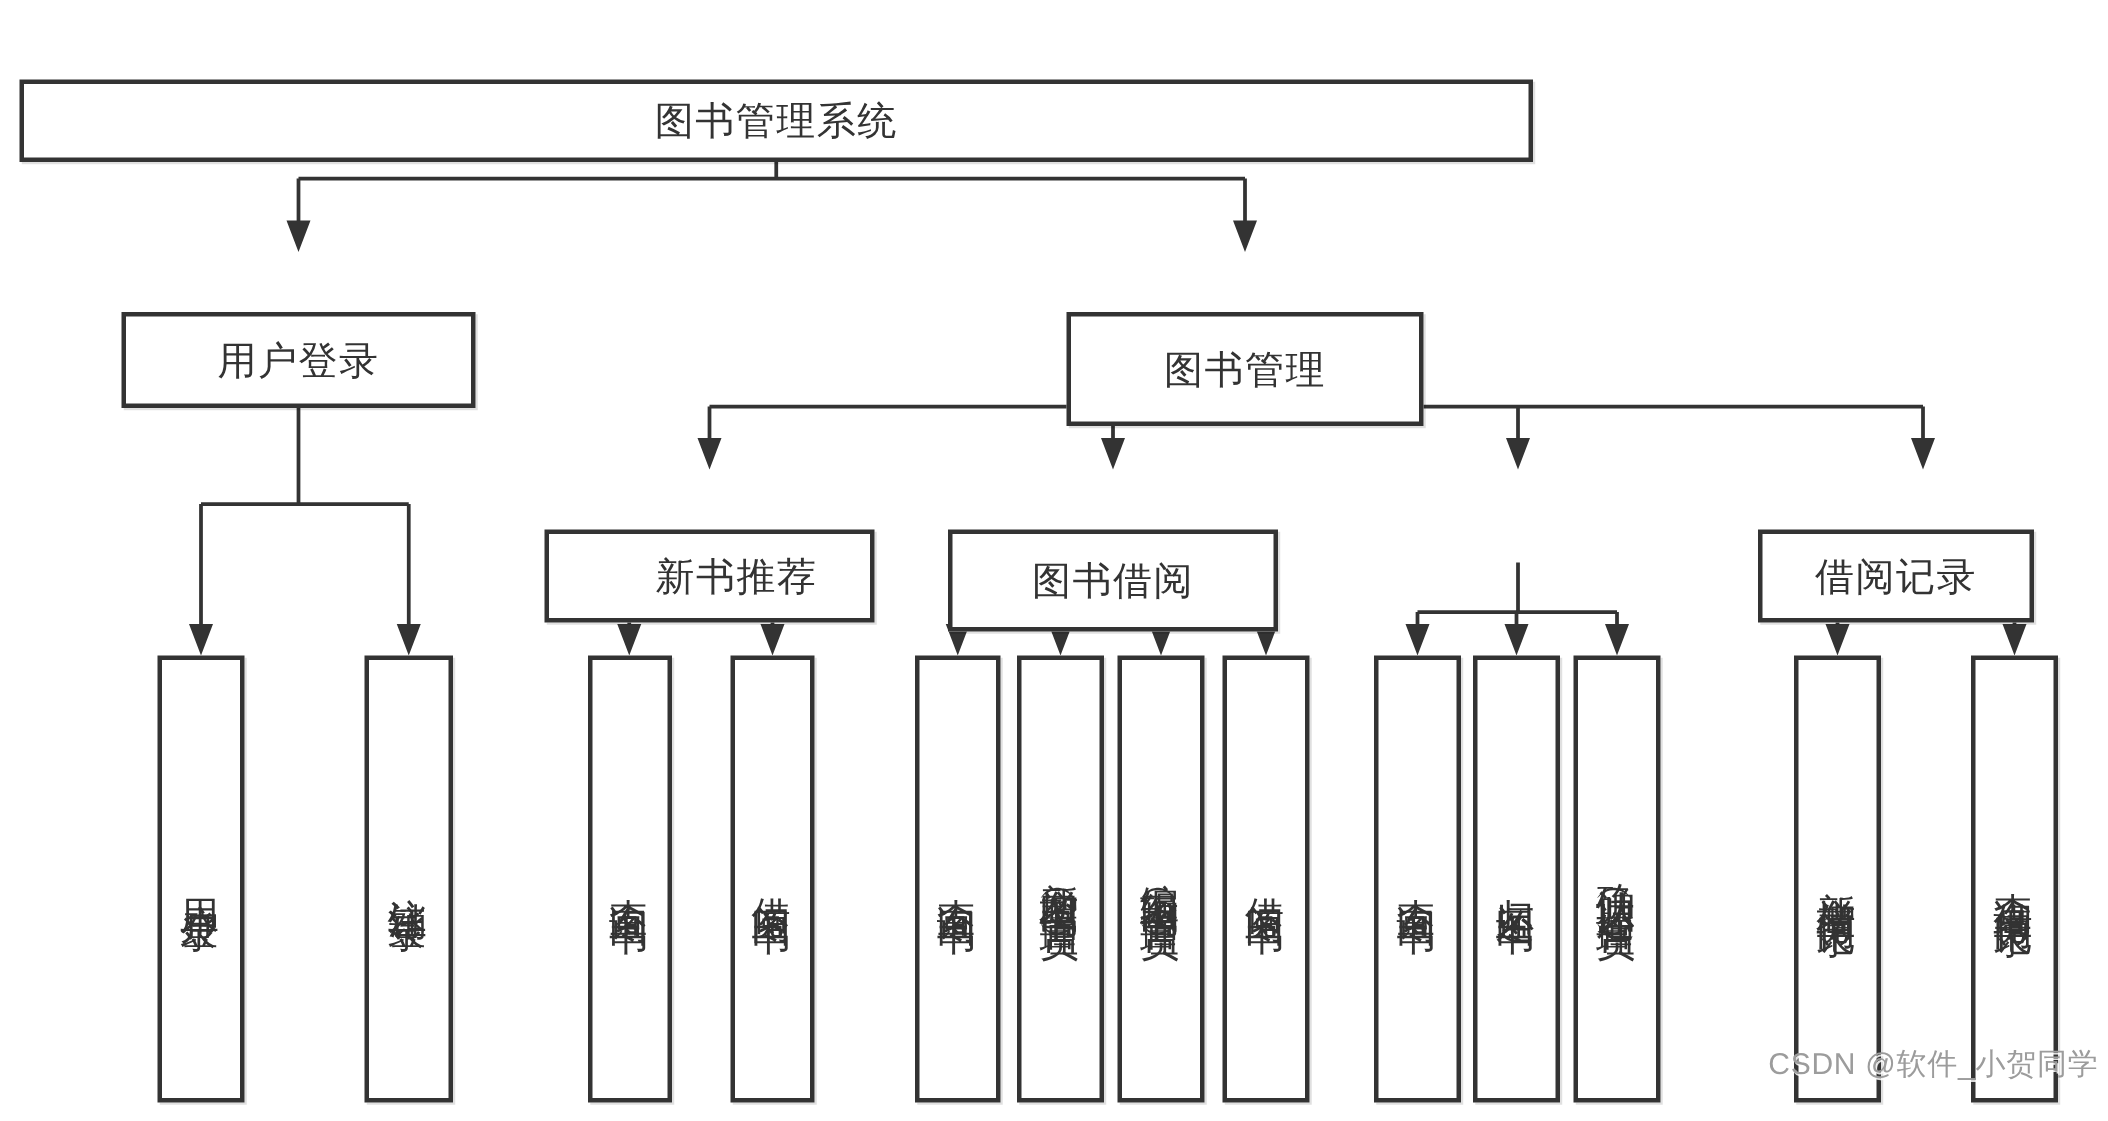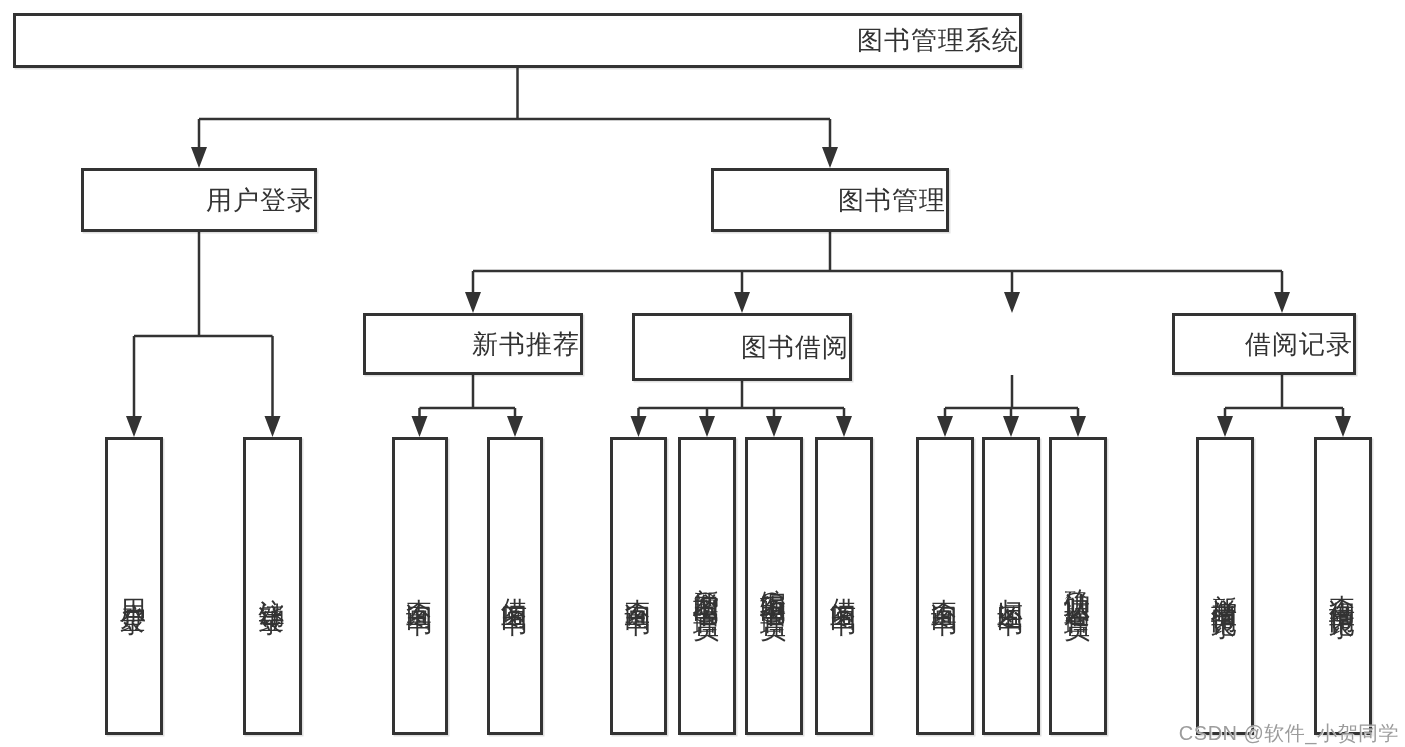--- a/index.html
+++ b/index.html
@@ -17,26 +17,27 @@
     width: 1405px; height: 747px;
     z-index: 1;
   }
   .node {
     position: absolute;
     box-sizing: border-box;
     background: #ffffff;
     border: 3px solid #333333;
     display: flex;
     align-items: center;
-    justify-content: flex-end;
+    justify-content: center;
     color: #333333;
     font-size: 26px;
     letter-spacing: 1px;
     z-index: 2;
     box-shadow: 1.5px 1.5px 0 rgba(0,0,0,0.12);
+    margin-top: 40px;
   }
   .vnode {
     position: absolute;
     box-sizing: border-box;
     background: #ffffff;
     border: 3px solid #333333;
     display: flex;
     align-items: center;
     justify-content: center;
     color: #333333;
@@ -47,21 +48,21 @@
     writing-mode: vertical-rl;
     text-orientation: mixed;
     font-size: 26px;
     letter-spacing: 4px;
     color: #333333;
     white-space: nowrap;
   }
   .watermark {
     position: absolute;
     right: 6px;
-    bottom: 0;
+    bottom: 24px;
     font-size: 20px;
     color: #9c9c9c;
     letter-spacing: 0.5px;
     z-index: 3;
     text-shadow: 1px 1px 0 rgba(255,255,255,0.85);
   }
 </style>
 </head>
 <body>
 
@@ -114,21 +115,21 @@
       M1335,416 L1351,416 L1343,437 Z"></path>
   </svg>
 
   <div class="node" style="left:13px; top:13px; width:1009px; height:55px;">
     <span>图书管理系统</span>
   </div>
 
   <div class="node" style="left:81px; top:168px; width:236px; height:64px;">
     <span>用户登录</span>
   </div>
-  <div class="node" style="left:711px; top:168px; width:238px; height:64px;">
+  <div class="node" style="left:711px; top:168px; width:238px; height:76px;">
     <span>图书管理</span>
   </div>
 
   <div class="node" style="left:363px; top:313px; width:220px; height:62px;padding-left:36px;">
     <span>新书推荐</span>
   </div>
   <div class="node" style="left:632px; top:313px; width:220px; height:68px;">
     <span>图书借阅</span>
   </div>
   <div class="node" style="left:1172px; top:313px; width:184px; height:62px;">

